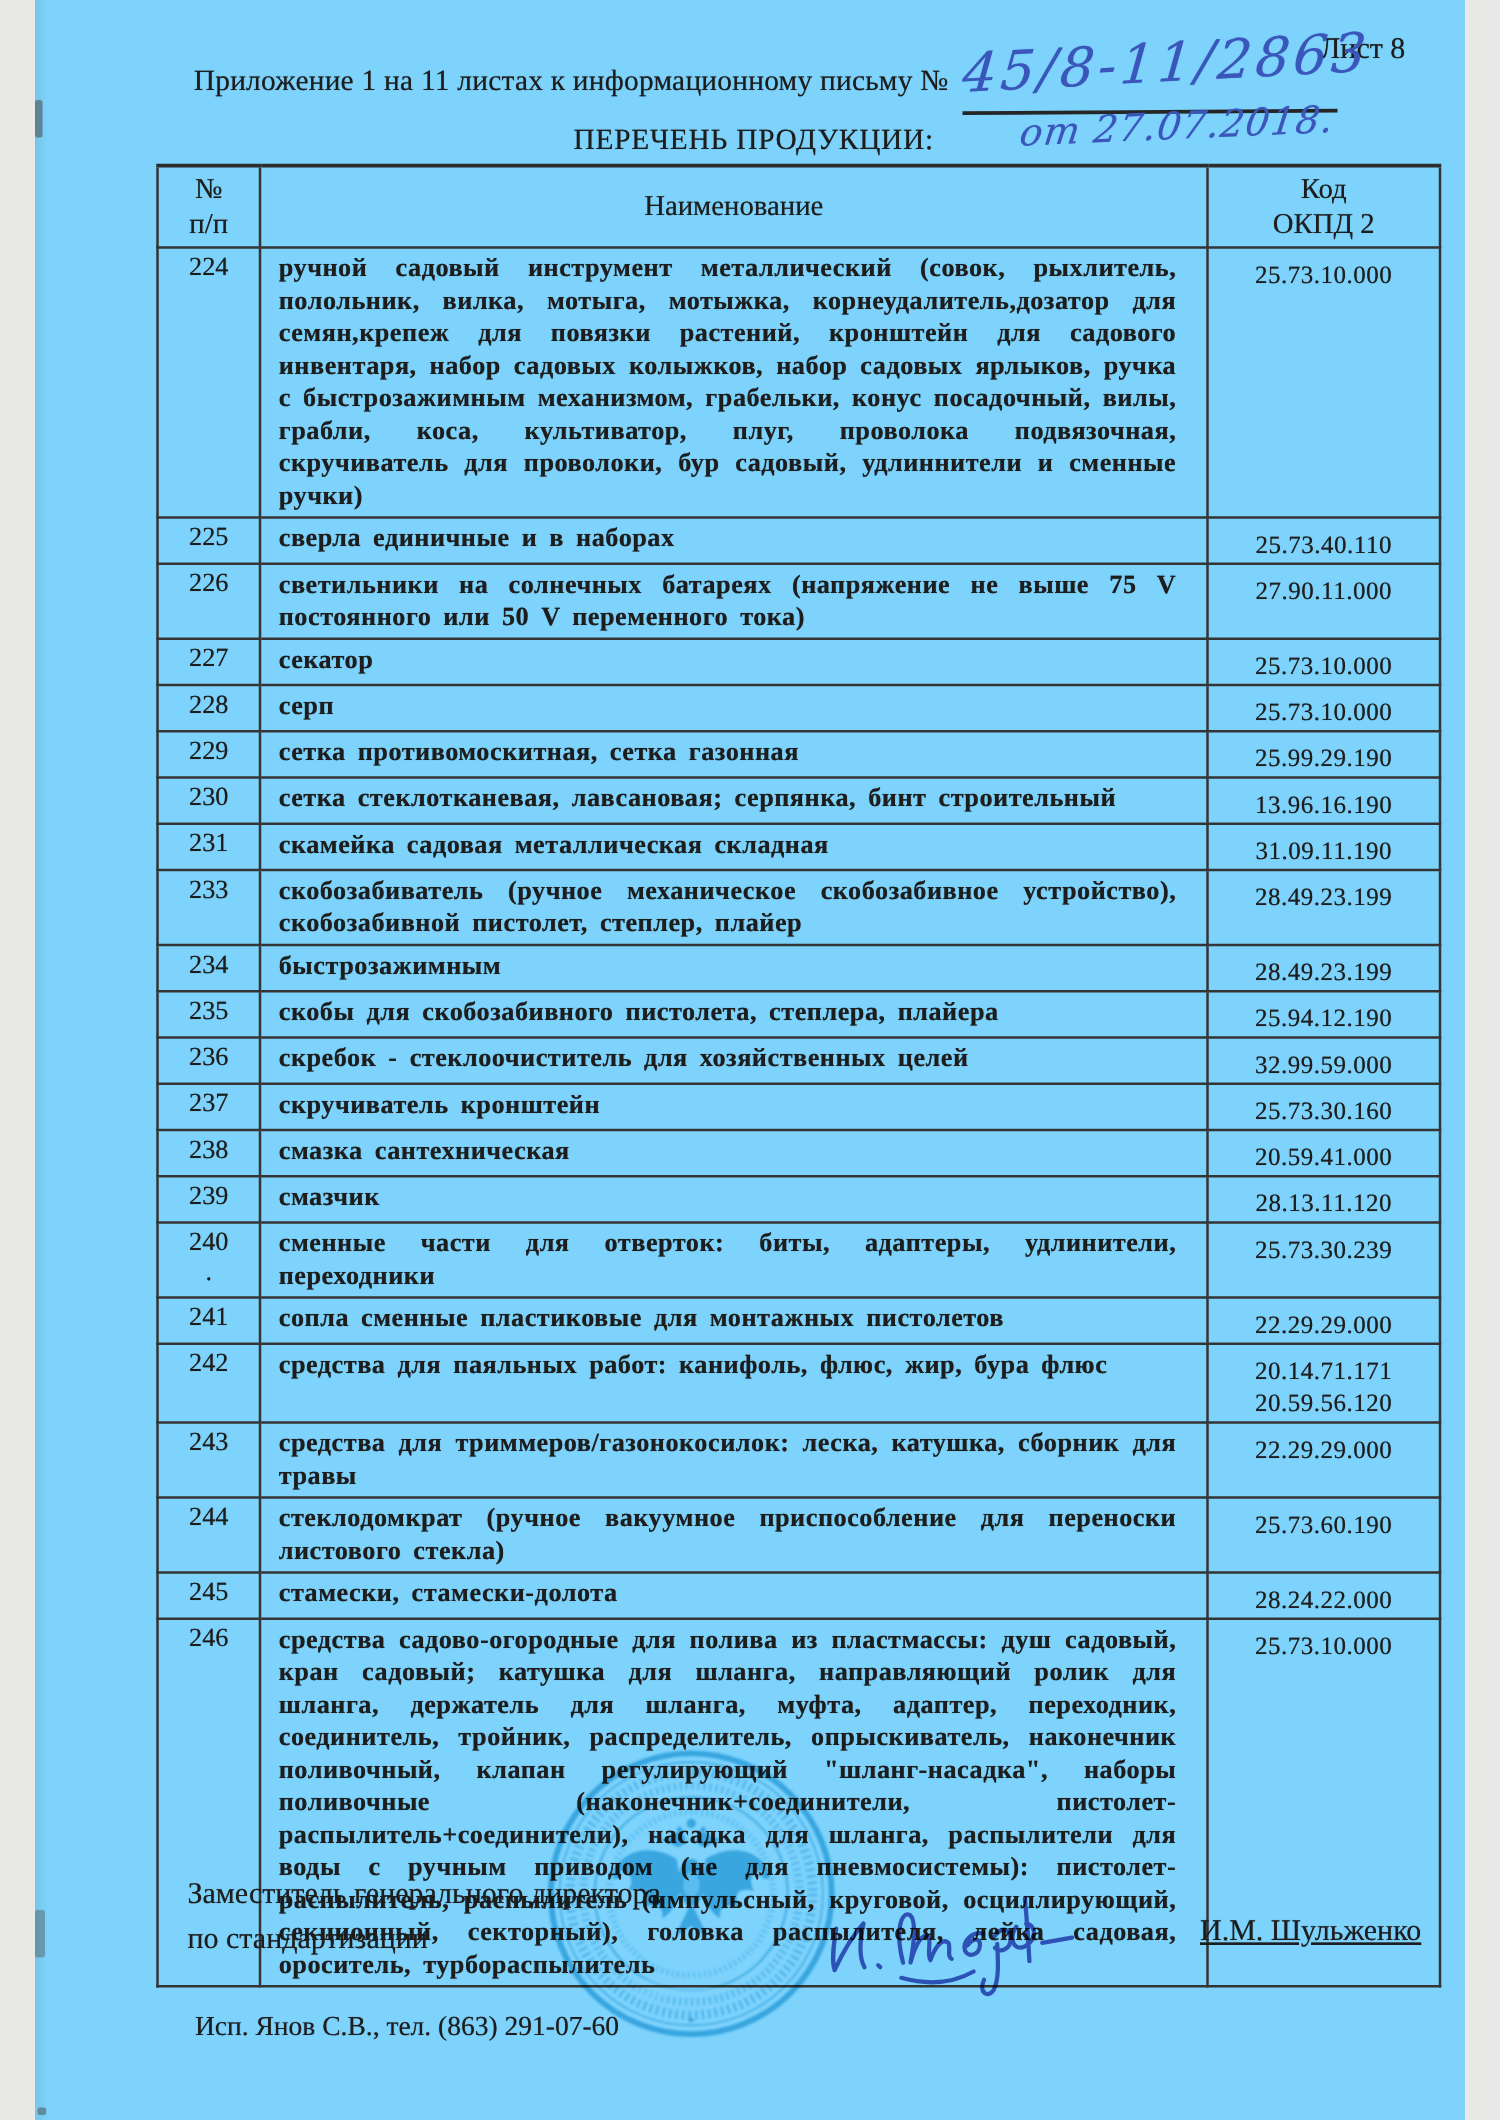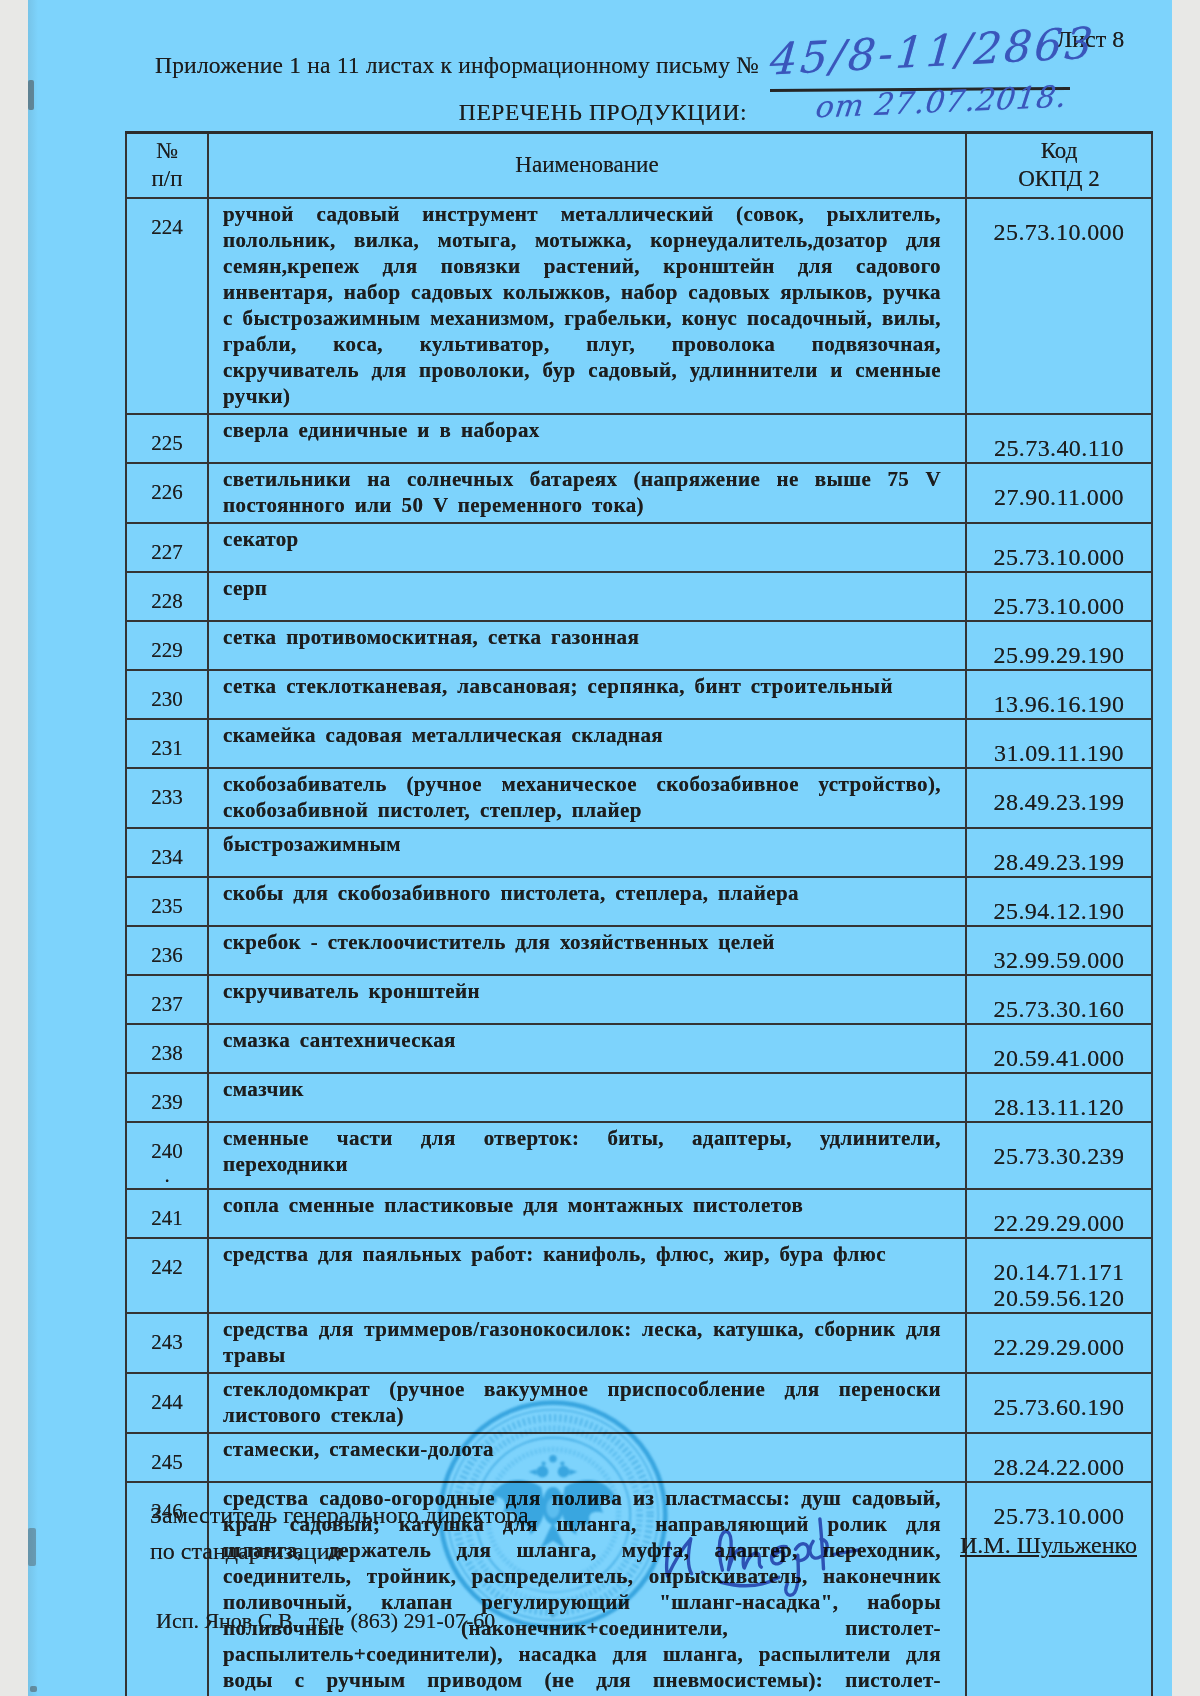--- a/index.html
+++ b/index.html
@@ -46,30 +46,30 @@
     border-collapse:collapse;table-layout:fixed;
   }
   .c-num{width:82px;}.c-name{width:758px;}.c-code{width:186px;}
   .products th,.products td{border:2px solid #343434;}
   .products thead th{
     border-top:3.5px solid #2c2c2c;font-weight:normal;font-size:23px;
     text-align:center;vertical-align:middle;padding:3px 0 5px;
     line-height:1.2;white-space:pre-line;
   }
   td.num{
-    text-align:center;vertical-align:top;font-size:21px;padding-top:16px;
+    text-align:center;vertical-align:top;font-size:21px;padding-top:2px;
     line-height:1.15;white-space:pre-line;
   }
   td.name{
     font-size:21px;text-align:justify;vertical-align:top;
     padding:2px 24px 4px 14px;line-height:26px;
     letter-spacing:.4px;word-spacing:4px;font-weight:bold;
   }
   td.code{
-    text-align:center;vertical-align:top;font-size:24px;padding-top:20px;
+    text-align:center;vertical-align:top;font-size:20px;padding-top:8px;
     letter-spacing:.4px;line-height:26px;white-space:pre-line;
   }
 
   
   .role-1{position:absolute;left:122px;top:1502px;font-size:24px;}
   .role-2{position:absolute;left:122px;top:1538px;font-size:24px;}
   .signatory-name{position:absolute;left:932px;top:1532px;font-size:24px;text-decoration:underline;}
   .executor{position:absolute;left:128px;top:1608px;font-size:22px;}
 
   .stamp{position:absolute;left:408px;top:1398px;width:234px;height:234px;

